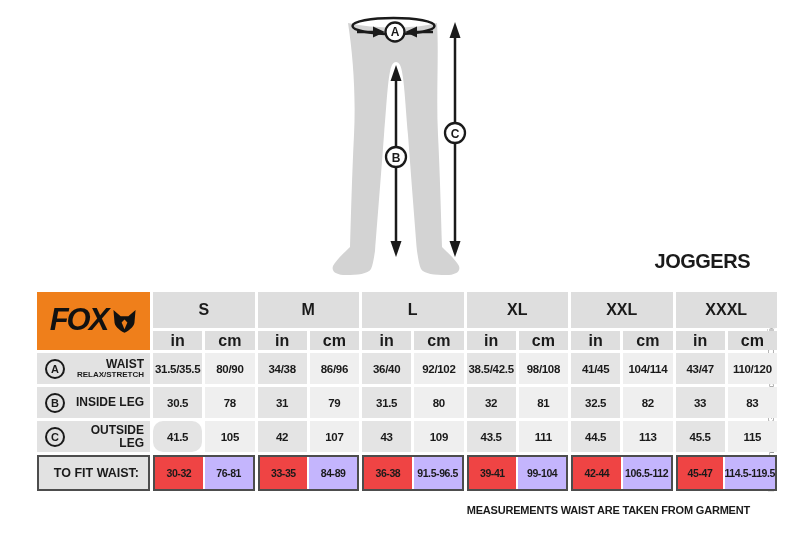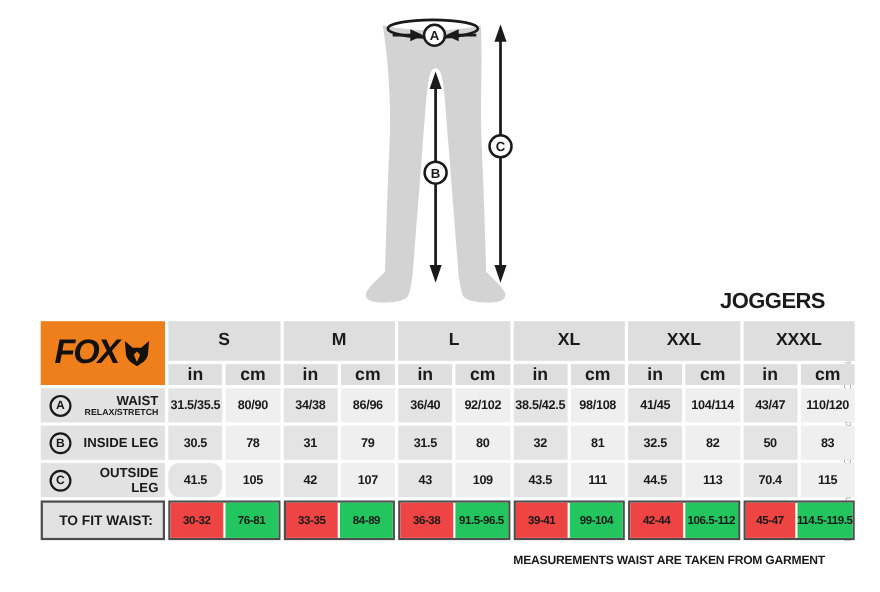--- a/index.html
+++ b/index.html
@@ -3,21 +3,21 @@
 <meta charset="utf-8">
 <style>
   html,body { margin:0; padding:0; background:#ffffff; }
   body { width:800px; height:538px; position:relative; overflow:hidden;
          font-family:"Liberation Sans","DejaVu Sans",sans-serif; color:#1a1a1a; }
 
   
   #diagram { position:absolute; left:330px; top:5px; width:160px; height:280px; }
 
   
-  #joggers-title { position:absolute; top:263px; right:50px;
+  #joggers-title { position:absolute; top:250px; right:50px;
                    font-size:20px; font-weight:700; letter-spacing:-0.5px; }
   #footnote { position:absolute; top:504px; right:50px;
               font-size:11px; font-weight:700; letter-spacing:-0.2px; }
   #copyright { position:absolute; left:766px; top:492px; width:212px;
                transform:rotate(-90deg); transform-origin:0 0;
                font-size:9px; color:#9a9a9a; white-space:nowrap; }
 
   
   #grid { position:absolute; left:37px; top:292px; width:740px;
           display:grid; grid-template-columns:113px repeat(12,1fr);
@@ -39,21 +39,21 @@
   .label-text .sub { font-size:8px; letter-spacing:0; }
 
   .fit-label { border:2px solid #4d4d4d; background:#e2e2e2;
                display:flex; align-items:center; justify-content:flex-end;
                padding-right:9px; font-weight:700; font-size:12.5px; box-sizing:border-box; }
   .fit-group { border:2px solid #4d4d4d; background:#ffffff;
                display:flex; gap:2px; box-sizing:border-box; }
   .fit-half { flex:1; display:flex; align-items:center; justify-content:center;
               font-weight:700; font-size:10.5px; letter-spacing:-0.4px; white-space:nowrap; }
   .fit-half.in { background:#ef4444; }
-  .fit-half.cm { background:#22c55e; }
+  .fit-half.cm { background:#c4b5fd; }
 
   
   .logo-cell { background:#ef7f1b; display:flex; align-items:center;
                justify-content:center; gap:5px; }
   .fox-word { font-style:italic; font-weight:700; font-size:31px;
               letter-spacing:-2px; color:#111; line-height:1; padding-bottom:3px; }
   .fox-head { display:block; }
 </style>
 </head>
 <body>
@@ -157,39 +157,39 @@
     <div class="cell data-cell in" style="grid-area: 4 / 2;">30.5</div>
     <div class="cell data-cell cm" style="grid-area: 4 / 3;">78</div>
     <div class="cell data-cell in" style="grid-area: 4 / 4;">31</div>
     <div class="cell data-cell cm" style="grid-area: 4 / 5;">79</div>
     <div class="cell data-cell in" style="grid-area: 4 / 6;">31.5</div>
     <div class="cell data-cell cm" style="grid-area: 4 / 7;">80</div>
     <div class="cell data-cell in" style="grid-area: 4 / 8;">32</div>
     <div class="cell data-cell cm" style="grid-area: 4 / 9;">81</div>
     <div class="cell data-cell in" style="grid-area: 4 / 10;">32.5</div>
     <div class="cell data-cell cm" style="grid-area: 4 / 11;">82</div>
-    <div class="cell data-cell in" style="grid-area: 4 / 12;">50</div>
+    <div class="cell data-cell in" style="grid-area: 4 / 12;">33</div>
     <div class="cell data-cell cm" style="grid-area: 4 / 13;">83</div>
     <div class="cell label-cell" style="grid-area: 5 / 1;">
       <div class="circle">C</div>
       <div class="label-text">
         <div class="">OUTSIDE LEG</div>
       </div>
     </div>
     <div class="cell data-cell in" style="grid-area: 5 / 2; border-radius: 10px;">41.5</div>
     <div class="cell data-cell cm" style="grid-area: 5 / 3;">105</div>
     <div class="cell data-cell in" style="grid-area: 5 / 4;">42</div>
     <div class="cell data-cell cm" style="grid-area: 5 / 5;">107</div>
     <div class="cell data-cell in" style="grid-area: 5 / 6;">43</div>
     <div class="cell data-cell cm" style="grid-area: 5 / 7;">109</div>
     <div class="cell data-cell in" style="grid-area: 5 / 8;">43.5</div>
     <div class="cell data-cell cm" style="grid-area: 5 / 9;">111</div>
     <div class="cell data-cell in" style="grid-area: 5 / 10;">44.5</div>
     <div class="cell data-cell cm" style="grid-area: 5 / 11;">113</div>
-    <div class="cell data-cell in" style="grid-area: 5 / 12;">70.4</div>
+    <div class="cell data-cell in" style="grid-area: 5 / 12;">45.5</div>
     <div class="cell data-cell cm" style="grid-area: 5 / 13;">115</div>
     <div class="fit-label" style="grid-area: 6 / 1;">TO FIT WAIST:</div>
     <div class="fit-group" style="grid-area: 6 / 2 / auto / span 2;">
       <div class="fit-half in">30-32</div>
       <div class="fit-half cm">76-81</div>
     </div>
     <div class="fit-group" style="grid-area: 6 / 4 / auto / span 2;">
       <div class="fit-half in">33-35</div>
       <div class="fit-half cm">84-89</div>
     </div>

